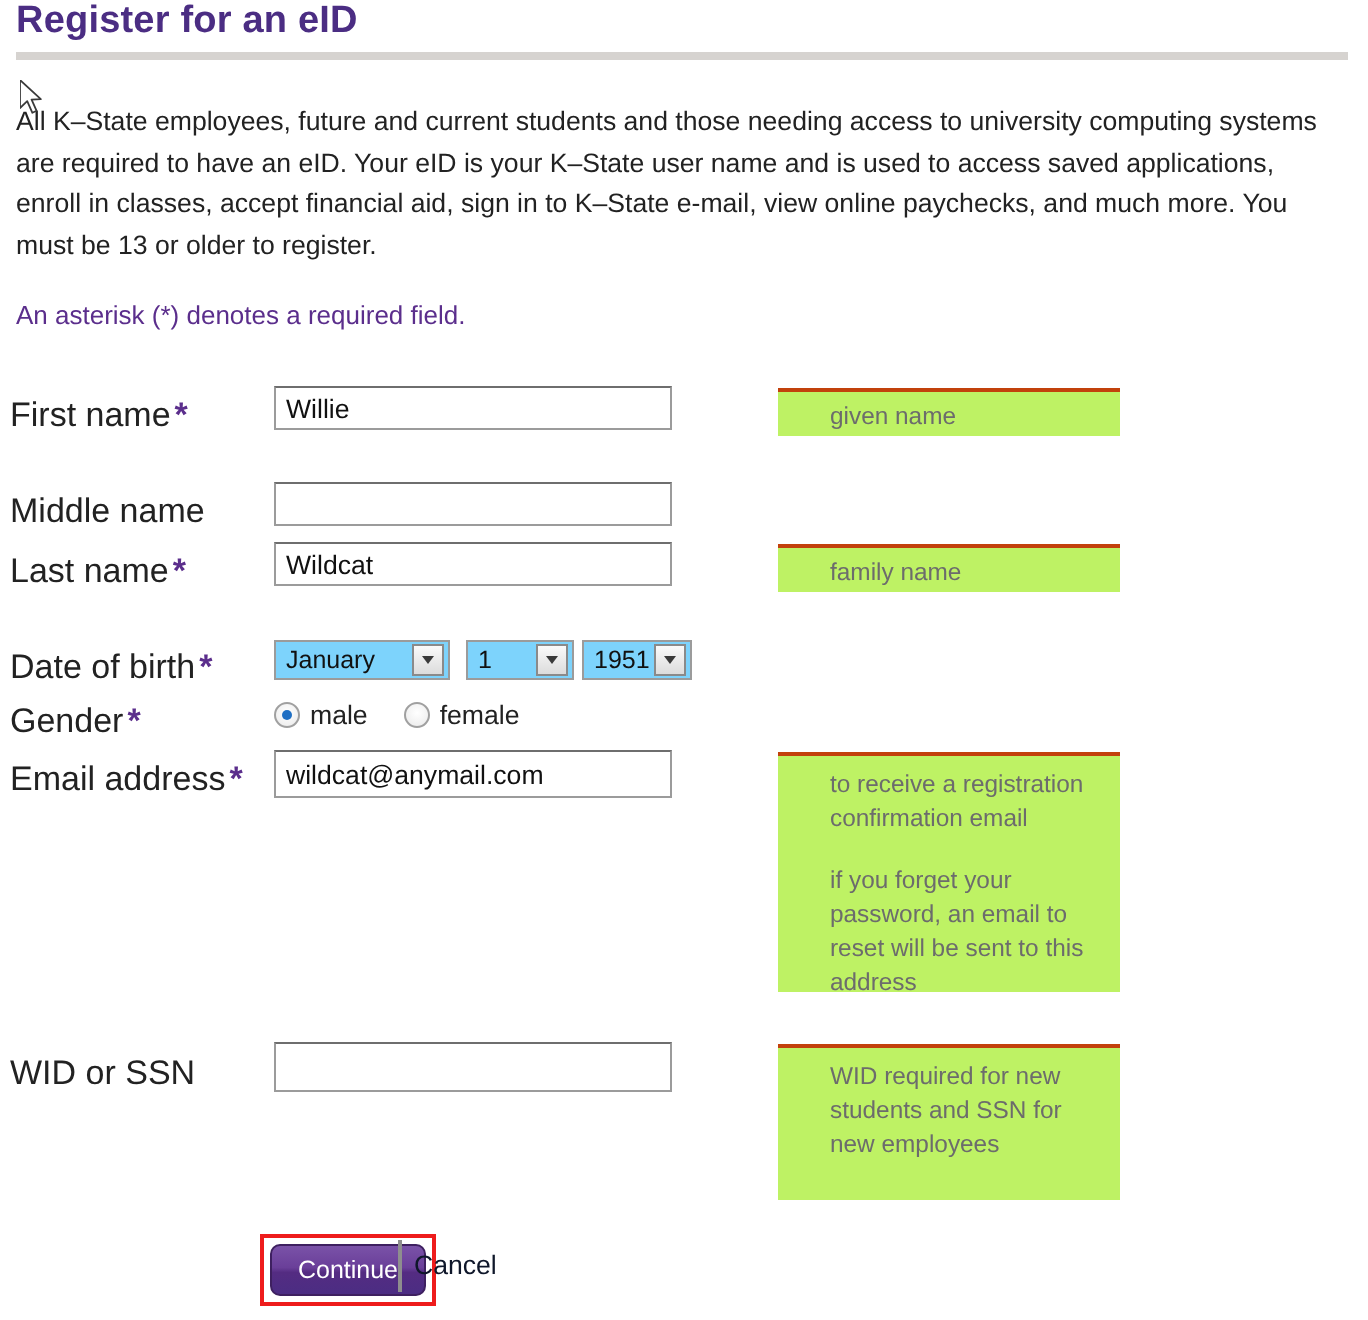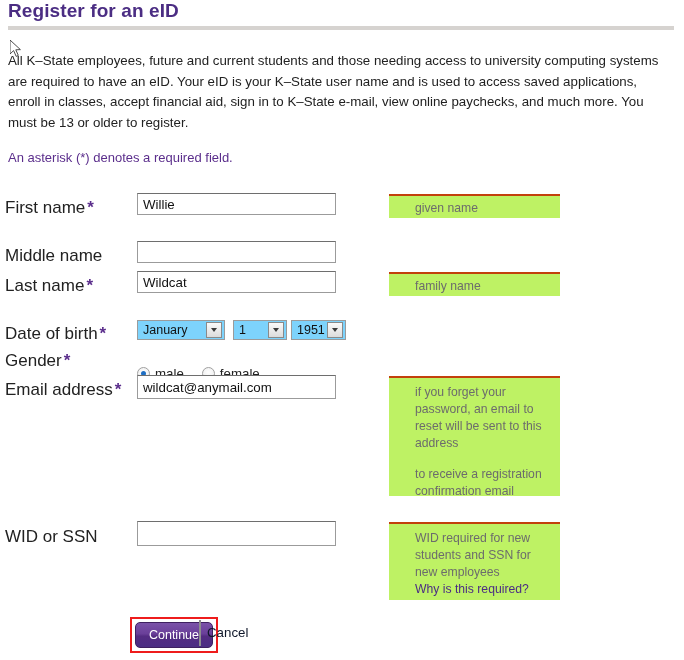--- a/index.html
+++ b/index.html
@@ -151,21 +151,21 @@
   .radio-dot.on::after {
     content: "";
     position: absolute;
     left: 3px;
     top: 3px;
     width: 5px;
     height: 5px;
     border-radius: 50%;
     background: #1f6fc4;
   }
-  .radio-opt span { color: #222222; margin-top: 16px; }
+  .radio-opt span { color: #222222; }
 
   
   .hint {
     position: absolute;
     left: 389px;
     width: 171px;
     box-sizing: border-box;
     background: #bef264;
     border-top: 2px solid #c2410c;
     color: #6c6c6c;
@@ -298,31 +298,30 @@
     <span class="radio-dot"></span>
     <span>female</span>
   </label>
 </div>
 
 <div class="row-label" style="top:380px;">
   <span>Email address</span><span class="req-star">*</span>
 </div>
 <input class="text-input" style="top: 375px; height: 24px;" type="text" value="wildcat@anymail.com">
 <div class="hint" style="top:376px; height:120px;">
+  <p>to receive a registration confirmation email</p>
   <p>if you forget your password, an email to reset will be sent to this address</p>
-  <p>to receive a registration confirmation email</p>
 </div>
 
 <div class="row-label" style="top:527px;">
   <span>WID or SSN</span><span class="req-star"></span>
 </div>
 <input class="text-input" style="top: 521px; height: 25px;" type="text" value="">
 <div class="hint" style="top:522px; height:78px;">
   <p>WID required for new students and SSN for new employees</p>
-  <a href="#" style="display:block; margin-top:0;">Why is this required?</a>
 </div>
 
 <div id="continue-wrap">
   <button id="continue-button" type="button">Continue</button>
 </div>
 <div id="btn-divider"></div>
 <a id="cancel-link" href="#">Cancel</a>
 
 <svg id="mouse-cursor" viewBox="0 0 12 18">
   <polygon points="0,0 0,14 3.6,10.6 6.2,16.4 8.3,15.4 5.8,9.8 10.4,9.6" fill="#ffffff" stroke="#3a3a3a" stroke-width="0.9" stroke-linejoin="round"></polygon>

